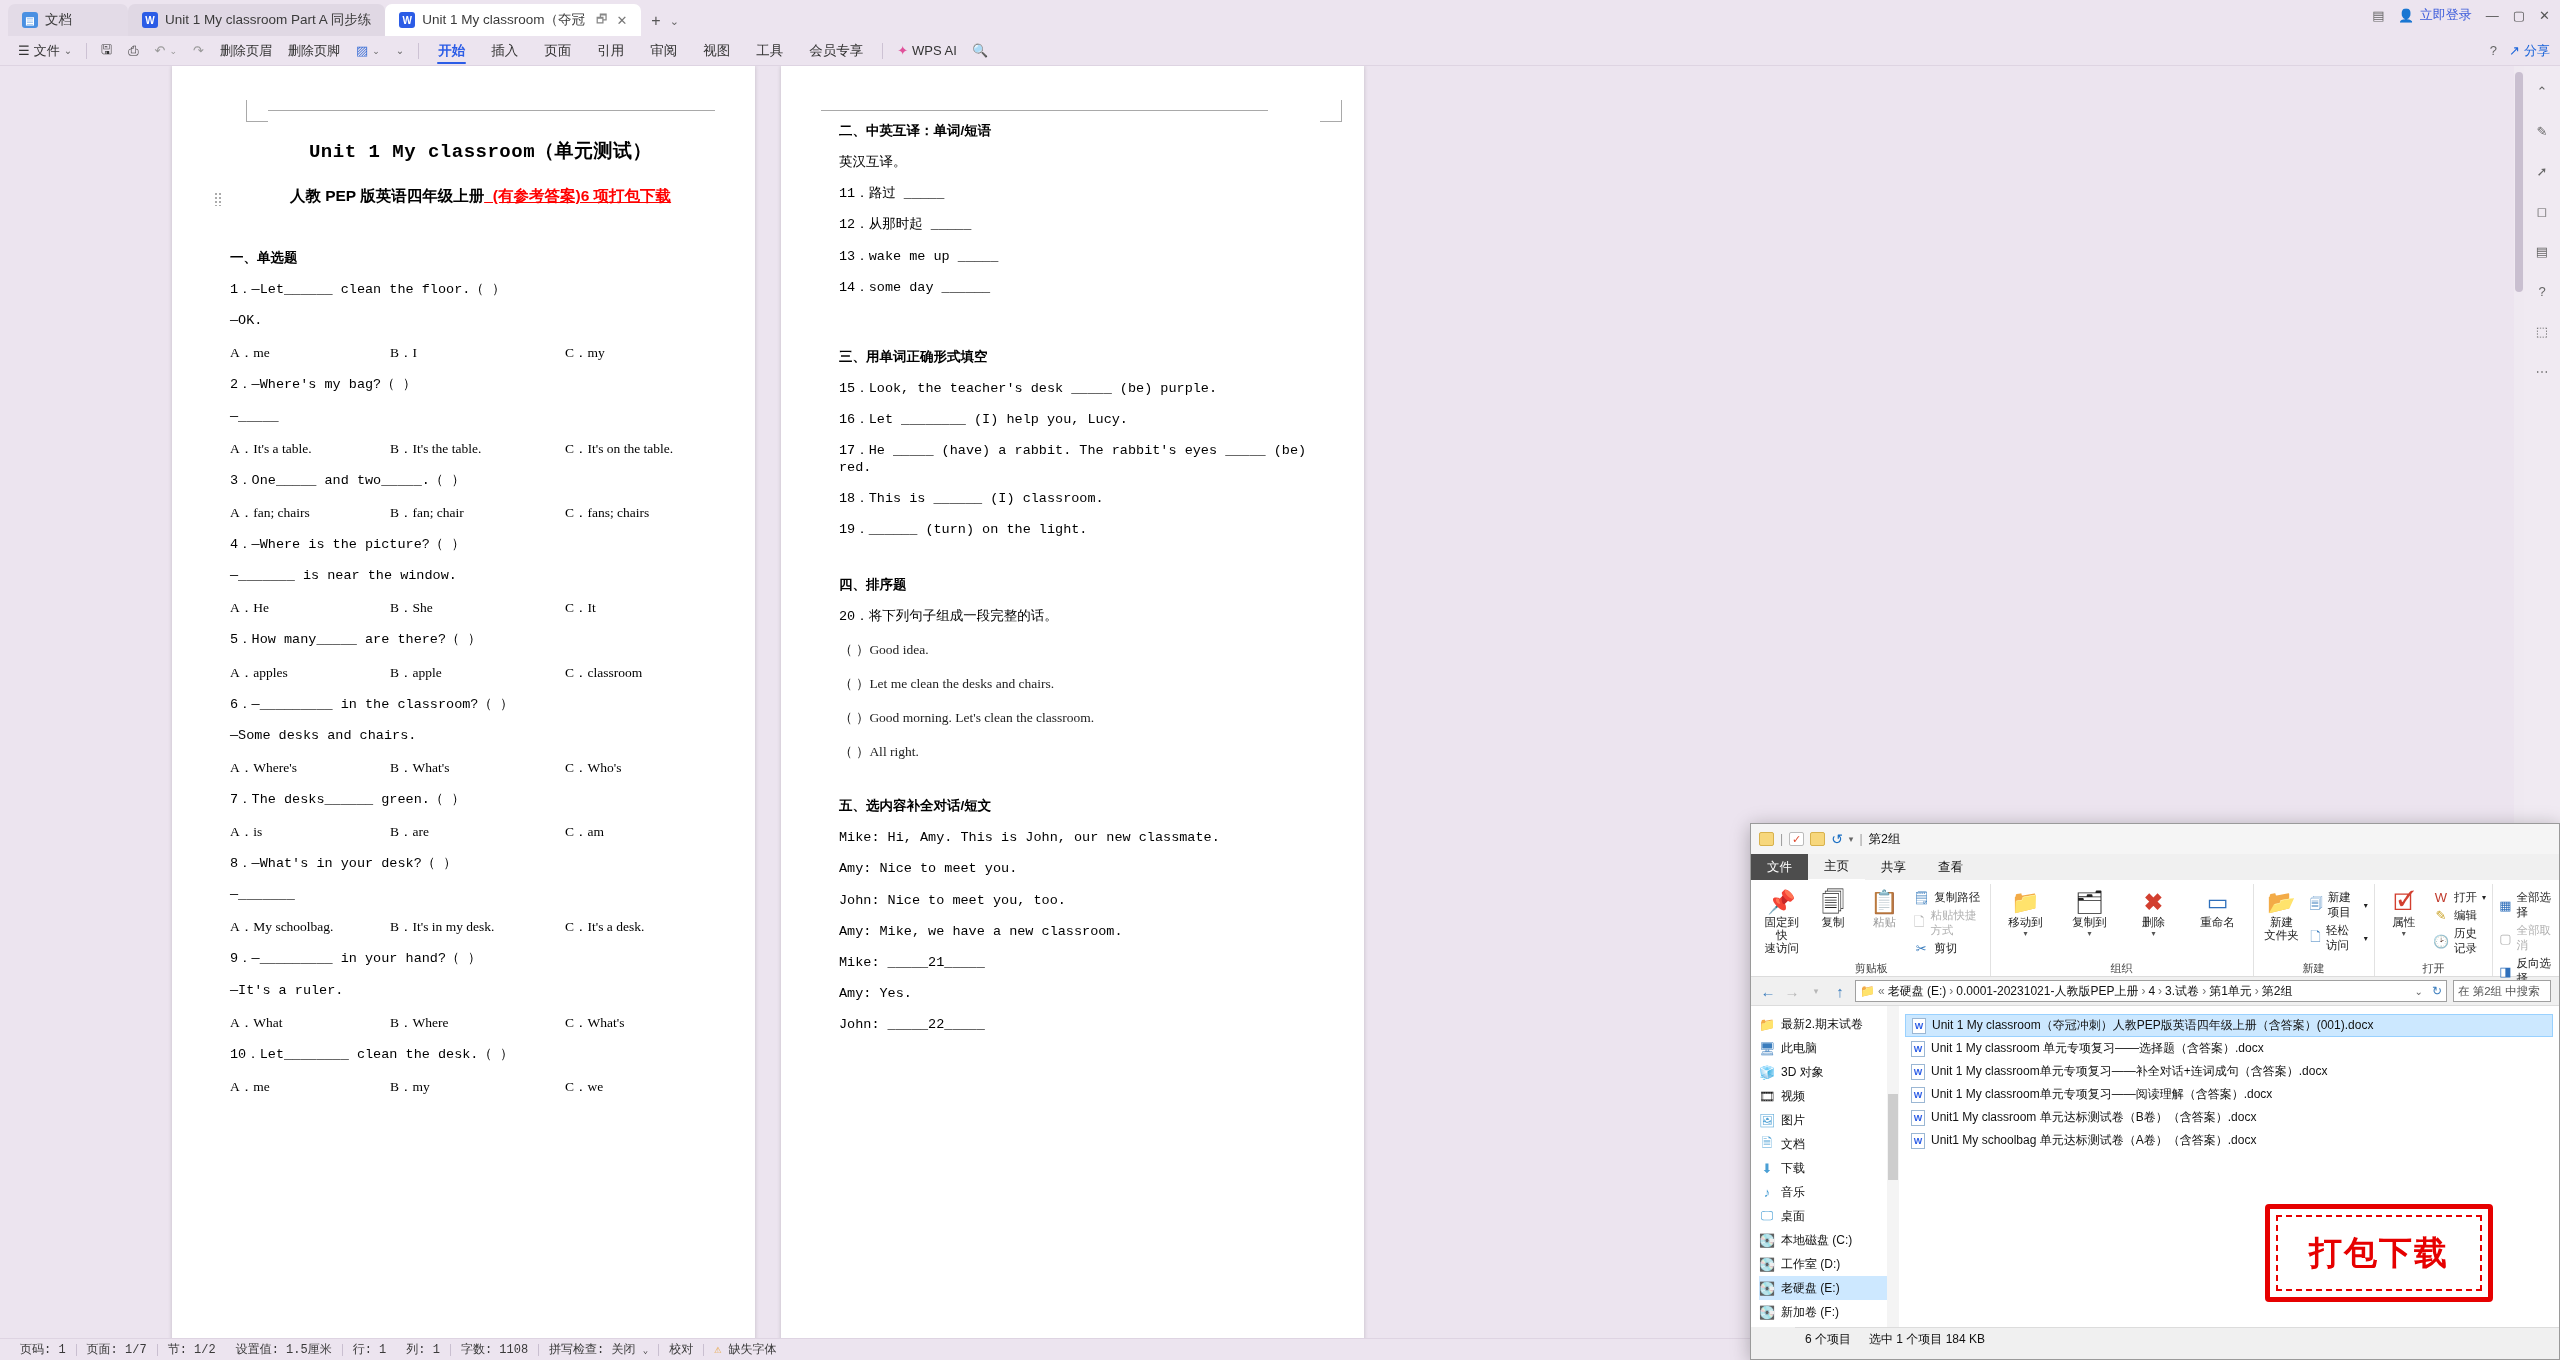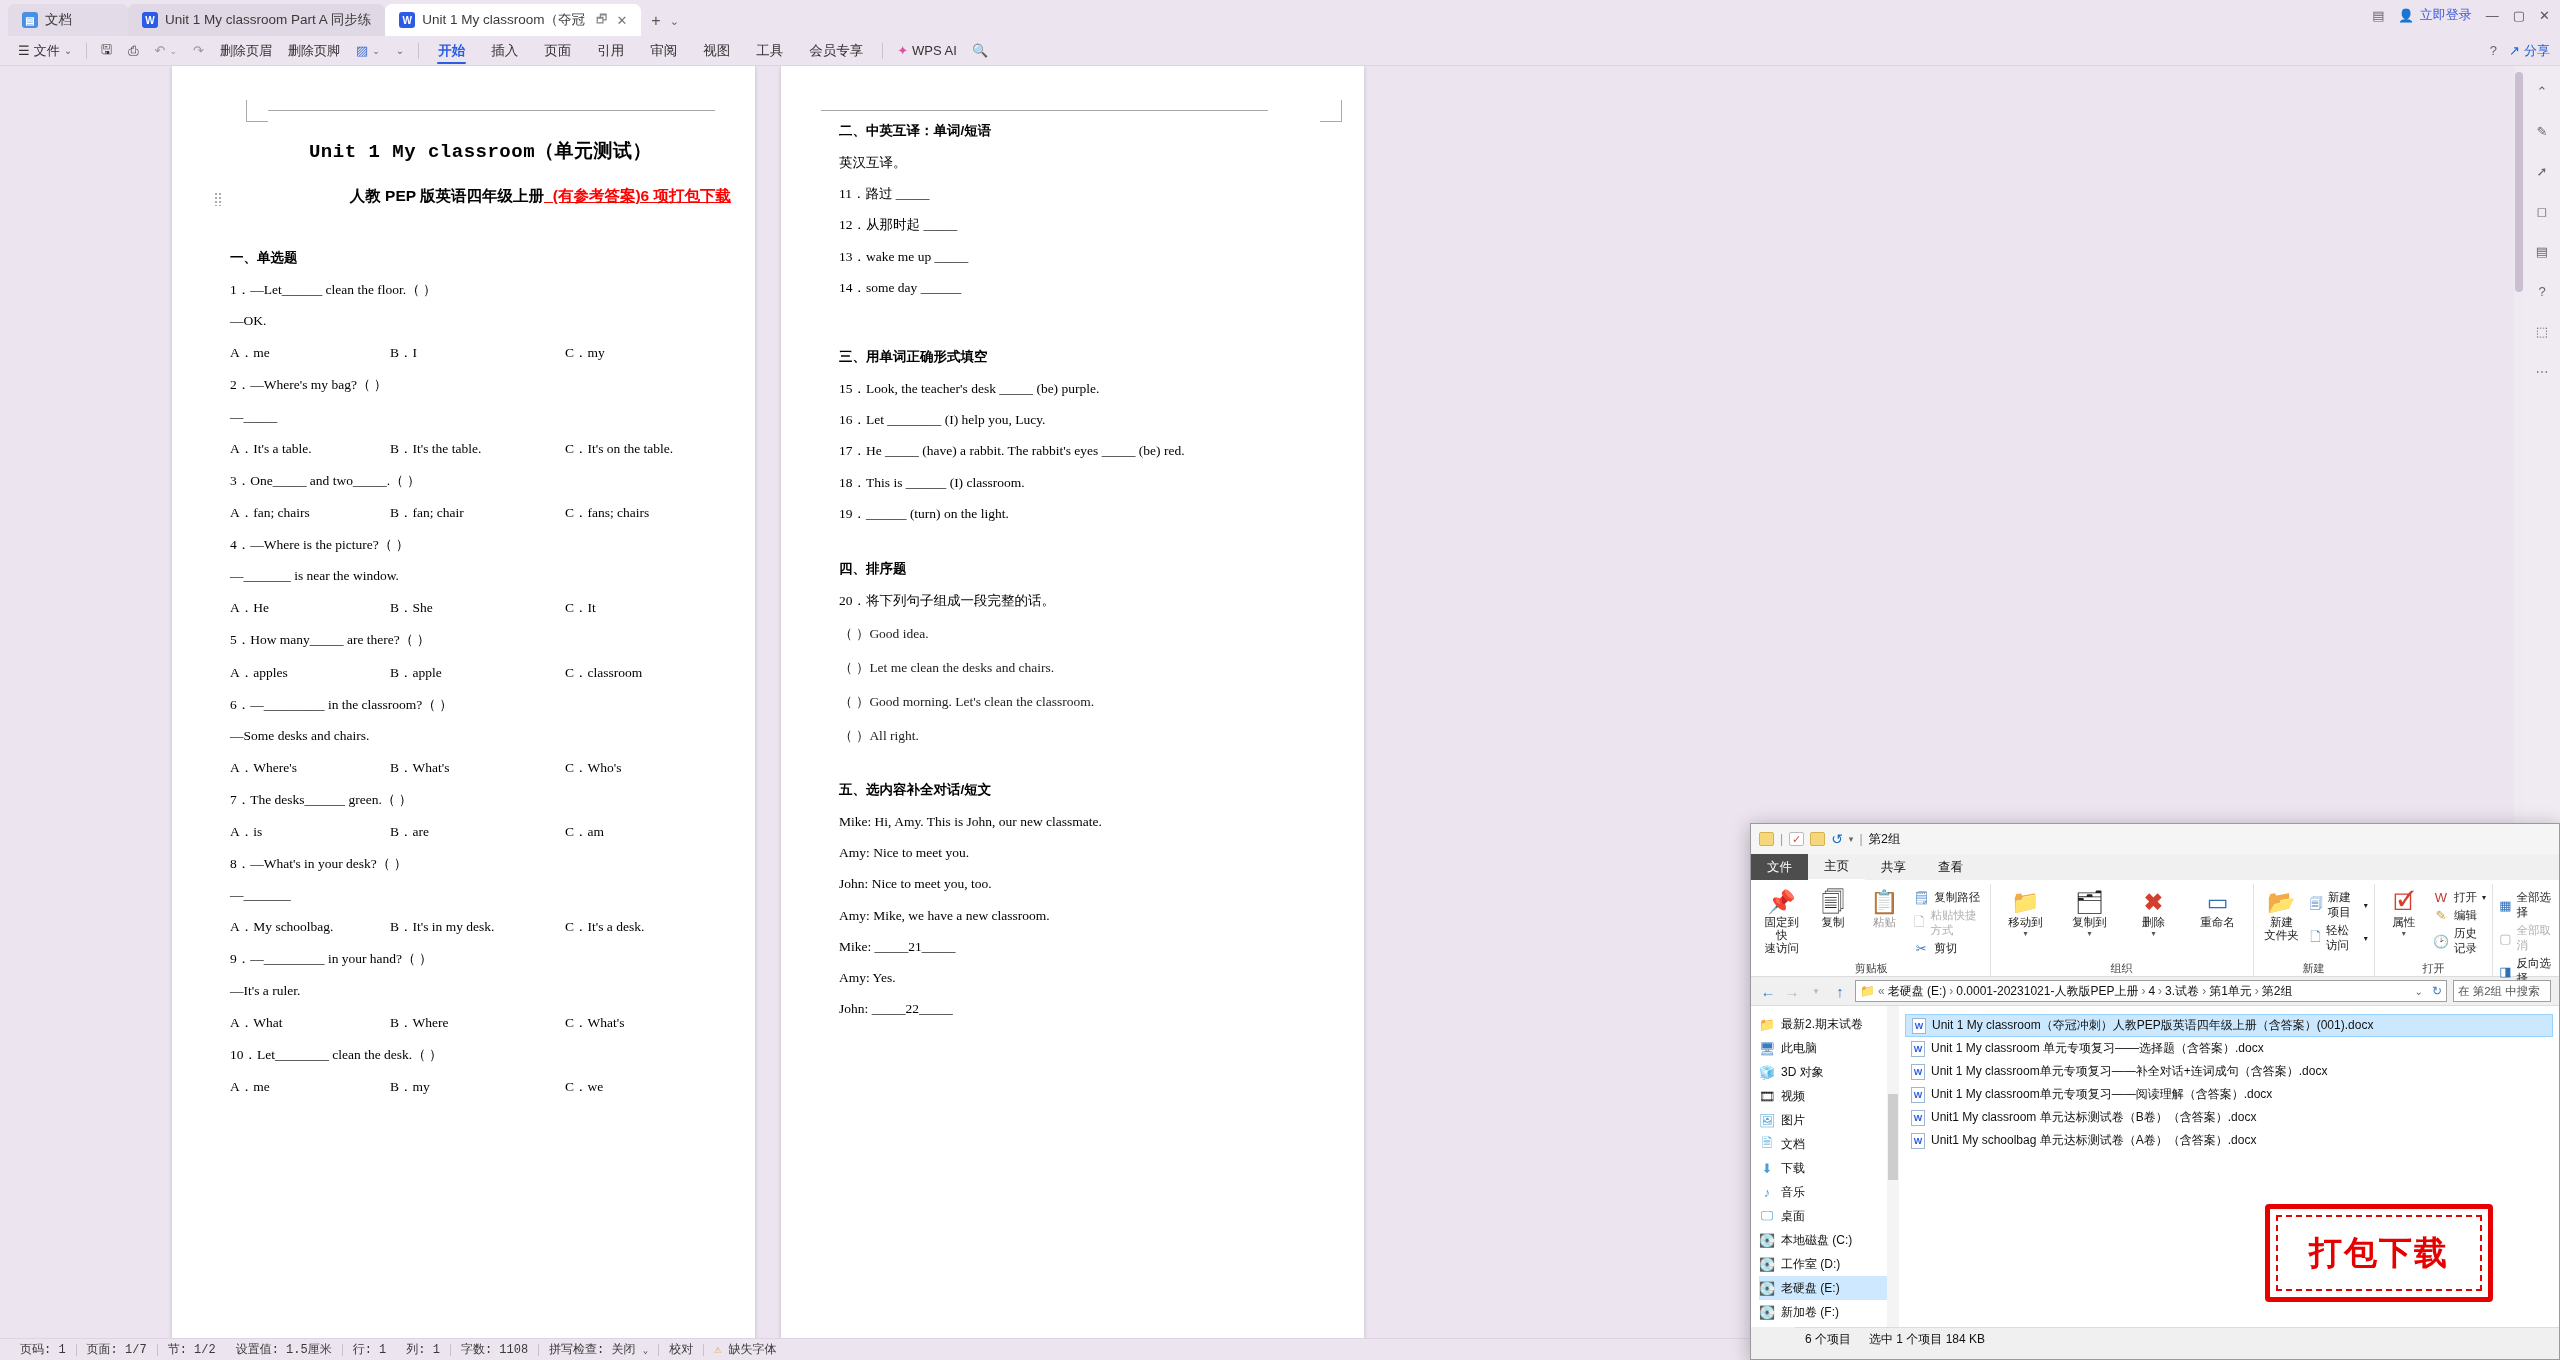--- a/index.html
+++ b/index.html
@@ -65,27 +65,27 @@
      border-right:1px solid #a9a9a9; border-bottom:1px solid #a9a9a9; }
 
   .anchor-dots{ position:absolute; left:-16px; top:54px; width:8px; height:14px;
      background-image:radial-gradient(#aaa 1px, transparent 1px);
      background-size:4px 4px; }
 
   .doc-title{
     font-family:"Liberation Mono", monospace; font-size:19px; font-weight:bold; text-align:center;
     letter-spacing:0.5px; margin-top:28px; color:#000;
   }
-  .doc-sub{ text-align:right; font-size:15.5px; font-weight:bold; margin-top:22px; color:#000;}
+  .doc-sub{ text-align:center; font-size:15.5px; font-weight:bold; margin-top:22px; color:#000;}
   .doc-sub .red{ color:#ff0000; }
   .doc-sub .ul{ text-decoration:underline; }
 
   .sec-h{ font-weight:bold; font-size:13.5px; margin-top:42px; margin-bottom:4px; color:#000;
           font-family:"Liberation Sans", sans-serif;}
-  .q{ font-family:Liberation Serif, serif; font-size:13.5px; color:#000; margin-top:15px; line-height:1.2; }
+  .q{ font-family:Liberation Mono, monospace; font-size:13.5px; color:#000; margin-top:15px; line-height:1.2; }
   .opts{ font-family:"Liberation Serif", serif; font-size:13.5px; display:flex; margin-top:15px; color:#000;}
   .opts > span{ display:block; }
   .o1{ width:160px; } .o2{ width:175px; } .o3{ flex:1; }
   .ordline{ font-family:"Liberation Serif", serif; font-size:13.5px; margin-top:16px;}
 
   
   .rail{ position:absolute; right:0; top:66px; bottom:22px; width:36px; background:#f0eaf2;
          display:flex; flex-direction:column; align-items:center; gap:18px; padding-top:14px; color:#666; font-size:13px;}
   .rail .rbtn{ width:22px;height:22px;display:flex;align-items:center;justify-content:center; }
   .scrollbar{ position:absolute; right:36px; top:66px; bottom:22px; width:10px; background:#efe9f1;}

